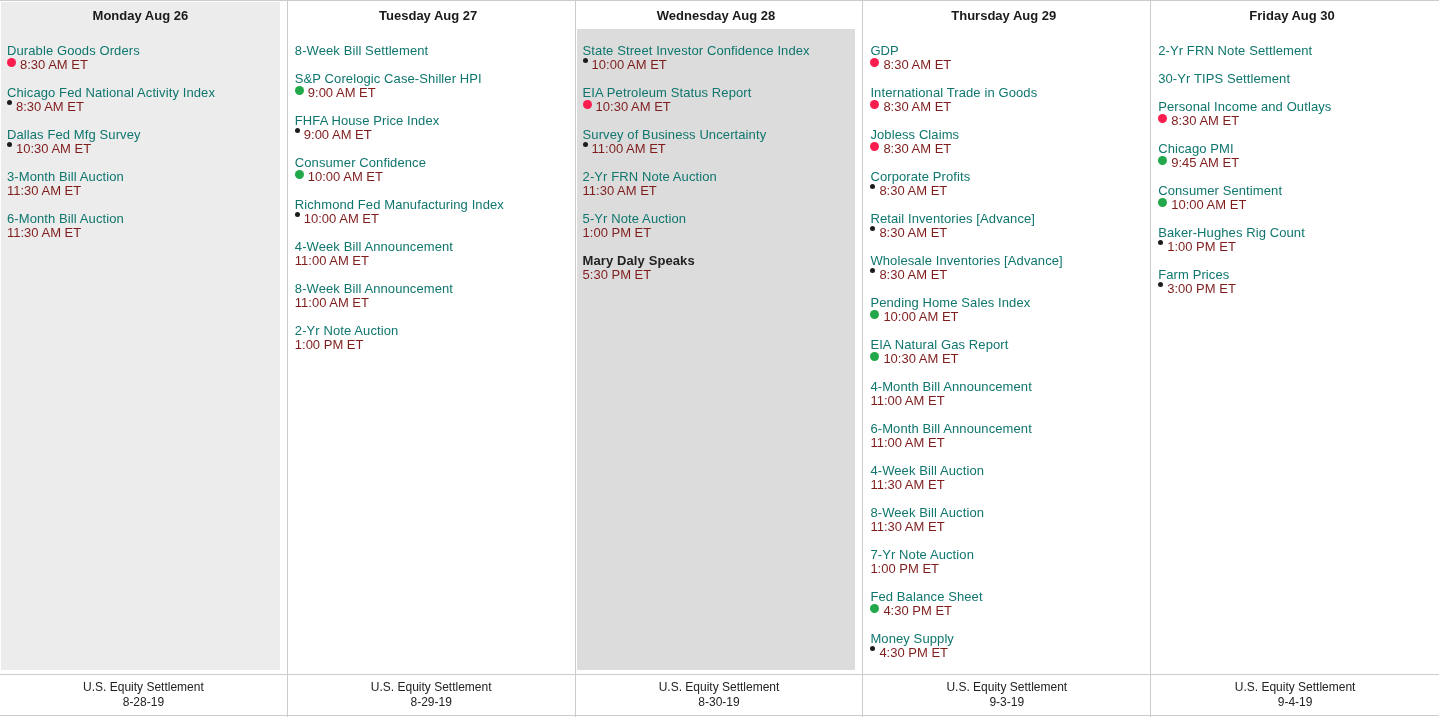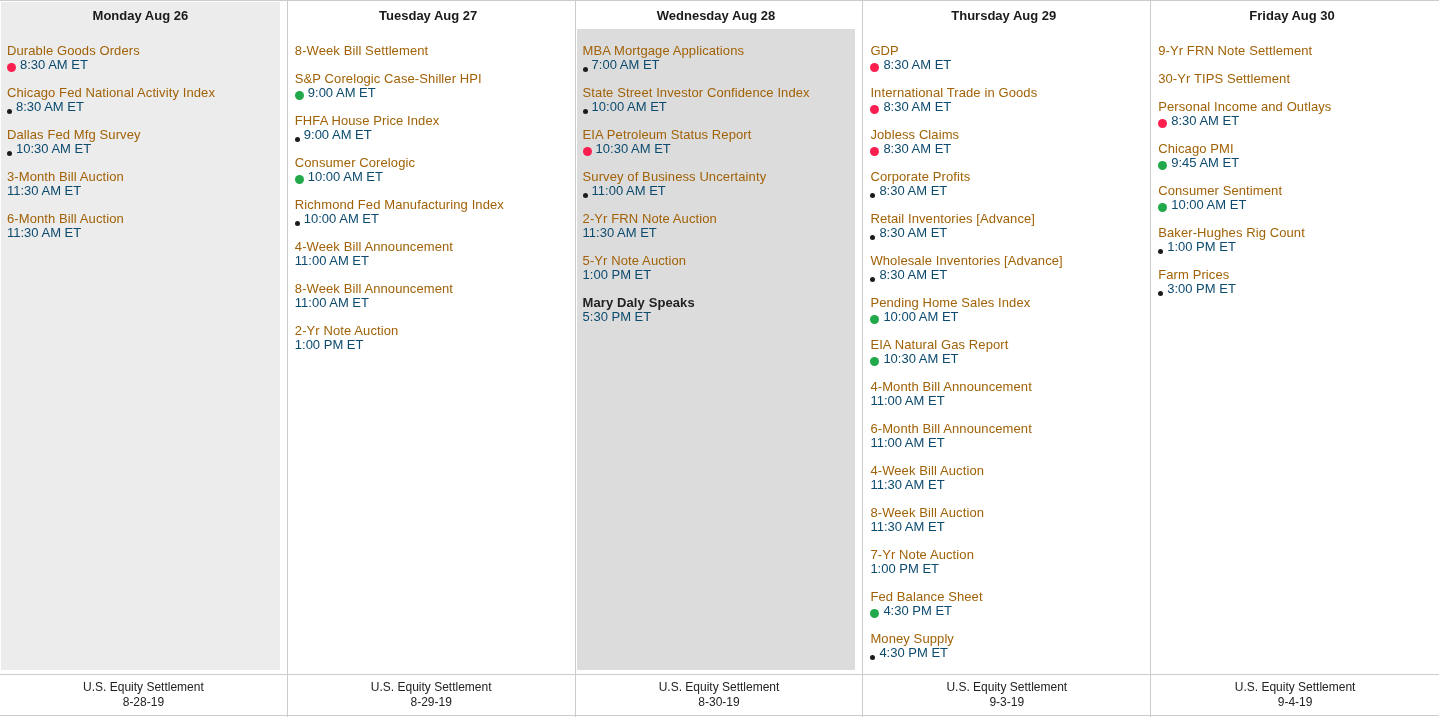--- a/index.html
+++ b/index.html
@@ -47,30 +47,30 @@
   .day-body {
     flex: 1 1 auto;
     padding: 15px 6px 0 6px;
     min-height: 0;
     overflow: hidden;
   }
   .event { margin-bottom: 14px; }
   .event-title {
     font-size: 13px;
     line-height: 14px;
-    color: #a16207;
+    color: #0f766e;
     letter-spacing: 0.1px;
   }
   .event.bold .event-title { font-weight: bold; color: #222222; }
   .event-time {
     display: flex;
-    align-items: flex-end;
+    align-items: flex-start;
     font-size: 13px;
     line-height: 14px;
-    color: #0c4a6e;
+    color: #7f1d1d;
   }
   .dot {
     display: inline-block;
     border-radius: 50%;
     margin-right: 4px;
     flex: 0 0 auto;
   }
   .dot.red    { width: 9px; height: 9px; background: var(--red, #fb1e4e); }
   .dot.green  { width: 9px; height: 9px; background: var(--green, #21a84a); }
   .dot.black  { width: 5px; height: 5px; background: var(--black, #1c1c1c); }
@@ -157,21 +157,21 @@
     </div>
   </div>
           <div class="event">
     <div class="event-title">FHFA House Price Index</div>
     <div class="event-time">
       <span class="dot black"></span>
       <span class="time-text">9:00 AM ET</span>
     </div>
   </div>
           <div class="event">
-    <div class="event-title">Consumer Corelogic</div>
+    <div class="event-title">Consumer Confidence</div>
     <div class="event-time">
       <span class="dot green"></span>
       <span class="time-text">10:00 AM ET</span>
     </div>
   </div>
           <div class="event">
     <div class="event-title">Richmond Fed Manufacturing Index</div>
     <div class="event-time">
       <span class="dot black"></span>
       <span class="time-text">10:00 AM ET</span>
@@ -203,27 +203,20 @@
     <div class="day-footer">
       <div class="footer-label">U.S. Equity Settlement</div>
       <div class="footer-date">8-29-19</div>
     </div>
   </div>
     <div class="day-col today">
     <div class="day-main">
       <div class="day-header">Wednesday Aug 28</div>
       <div class="day-body">
           <div class="event">
-    <div class="event-title">MBA Mortgage Applications</div>
-    <div class="event-time">
-      <span class="dot black"></span>
-      <span class="time-text">7:00 AM ET</span>
-    </div>
-  </div>
-          <div class="event">
     <div class="event-title">State Street Investor Confidence Index</div>
     <div class="event-time">
       <span class="dot black"></span>
       <span class="time-text">10:00 AM ET</span>
     </div>
   </div>
           <div class="event">
     <div class="event-title">EIA Petroleum Status Report</div>
     <div class="event-time">
       <span class="dot red"></span>
@@ -379,21 +372,21 @@
     <div class="day-footer">
       <div class="footer-label">U.S. Equity Settlement</div>
       <div class="footer-date">9-3-19</div>
     </div>
   </div>
     <div class="day-col default">
     <div class="day-main">
       <div class="day-header">Friday Aug 30</div>
       <div class="day-body">
           <div class="event">
-    <div class="event-title">9-Yr FRN Note Settlement</div>
+    <div class="event-title">2-Yr FRN Note Settlement</div>
 
   </div>
           <div class="event">
     <div class="event-title">30-Yr TIPS Settlement</div>
 
   </div>
           <div class="event">
     <div class="event-title">Personal Income and Outlays</div>
     <div class="event-time">
       <span class="dot red"></span>

